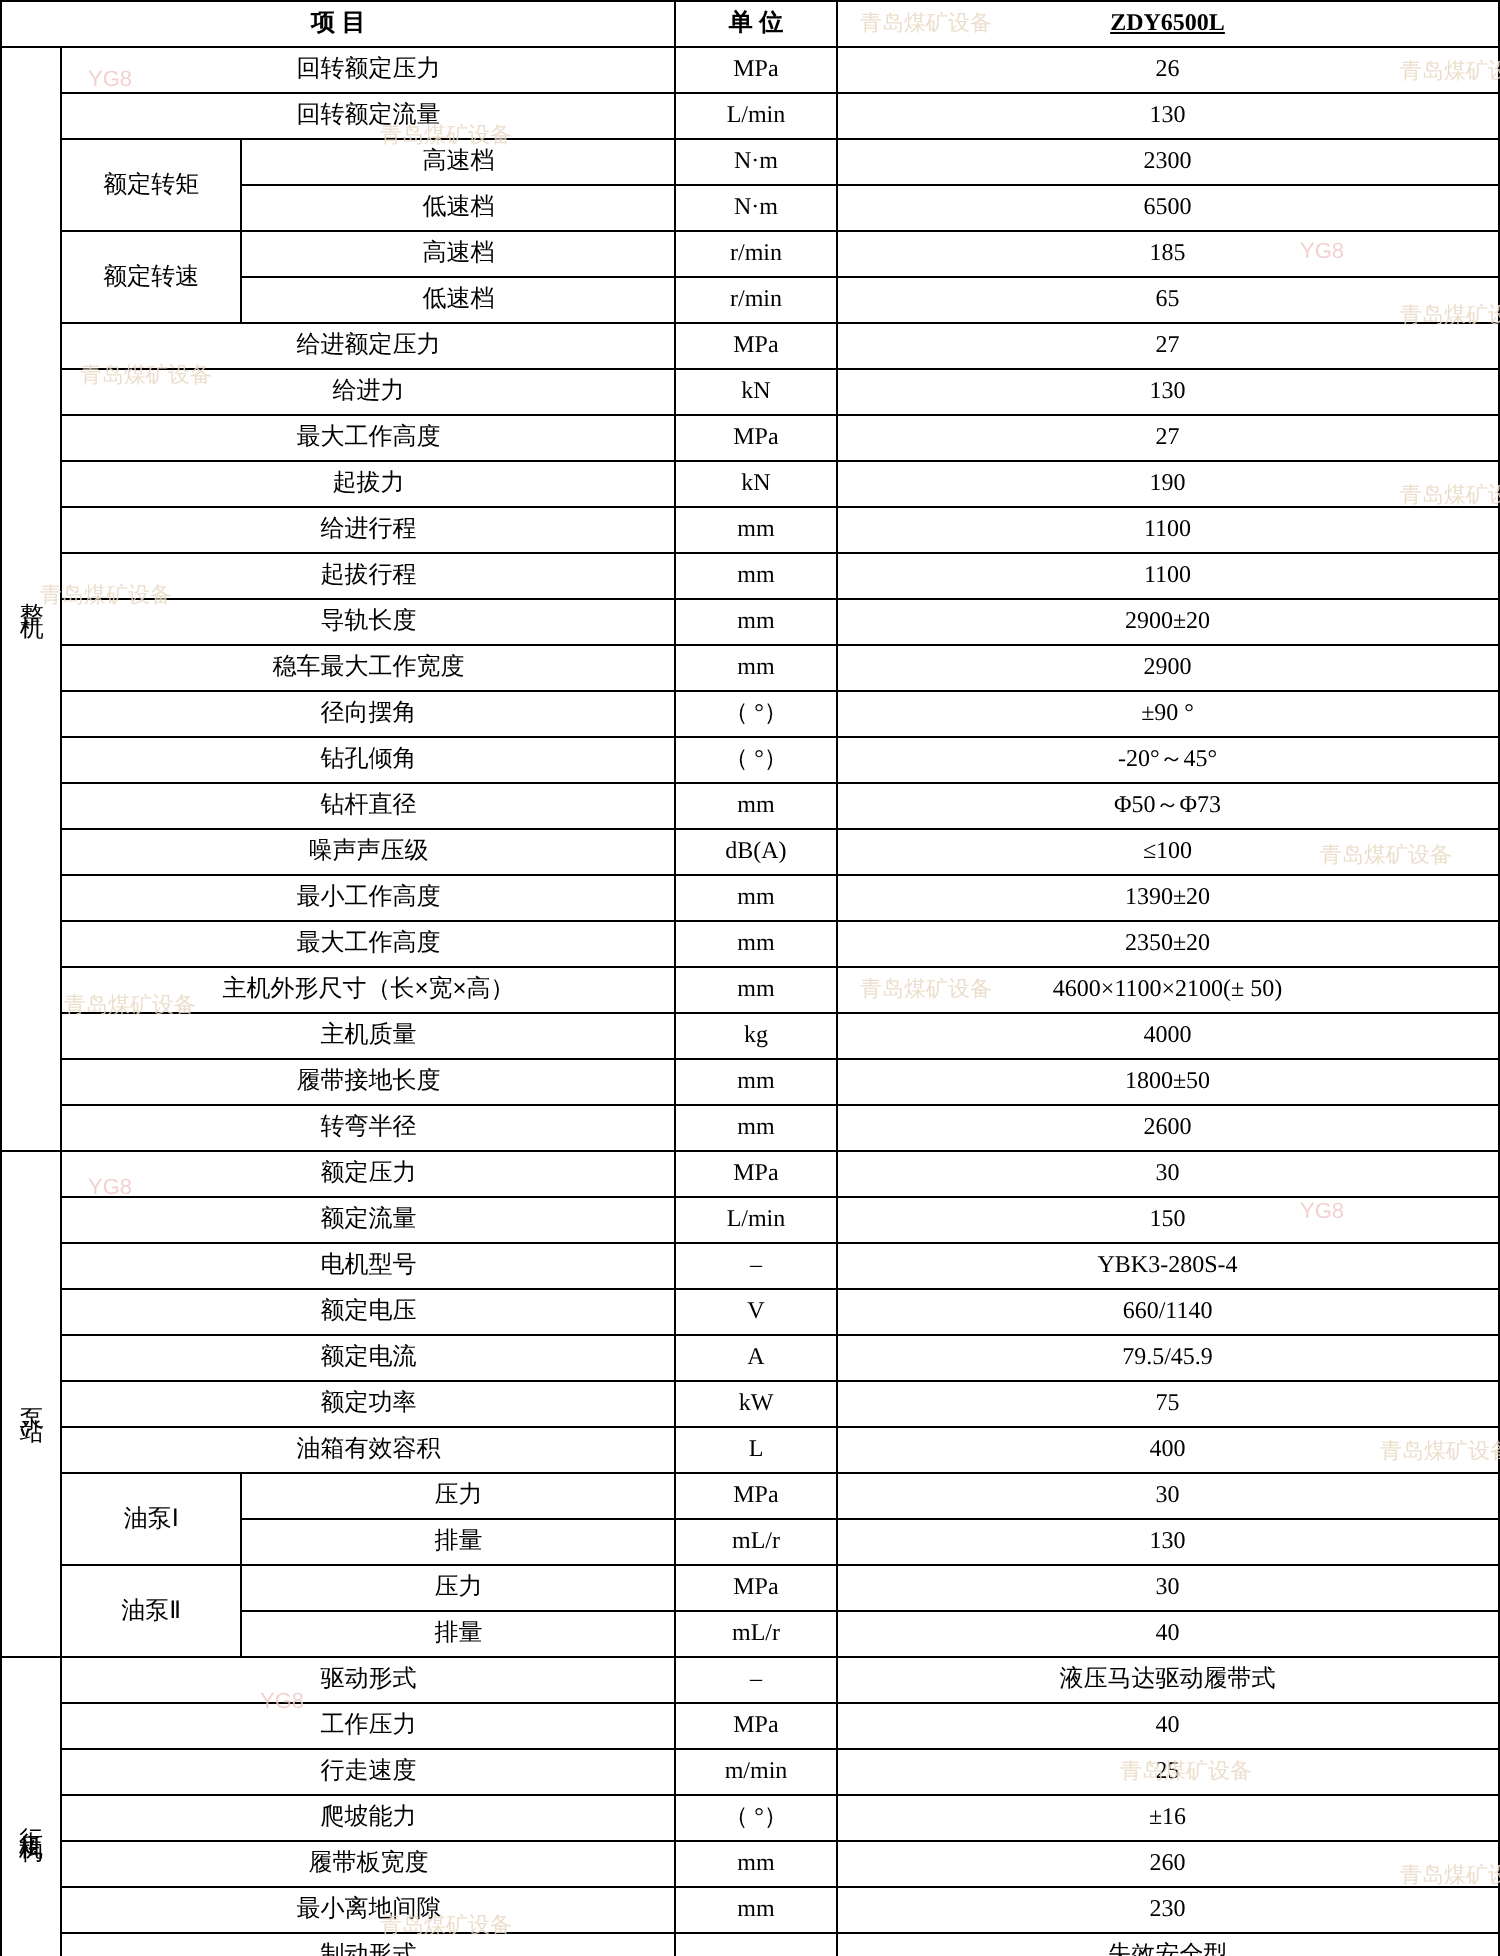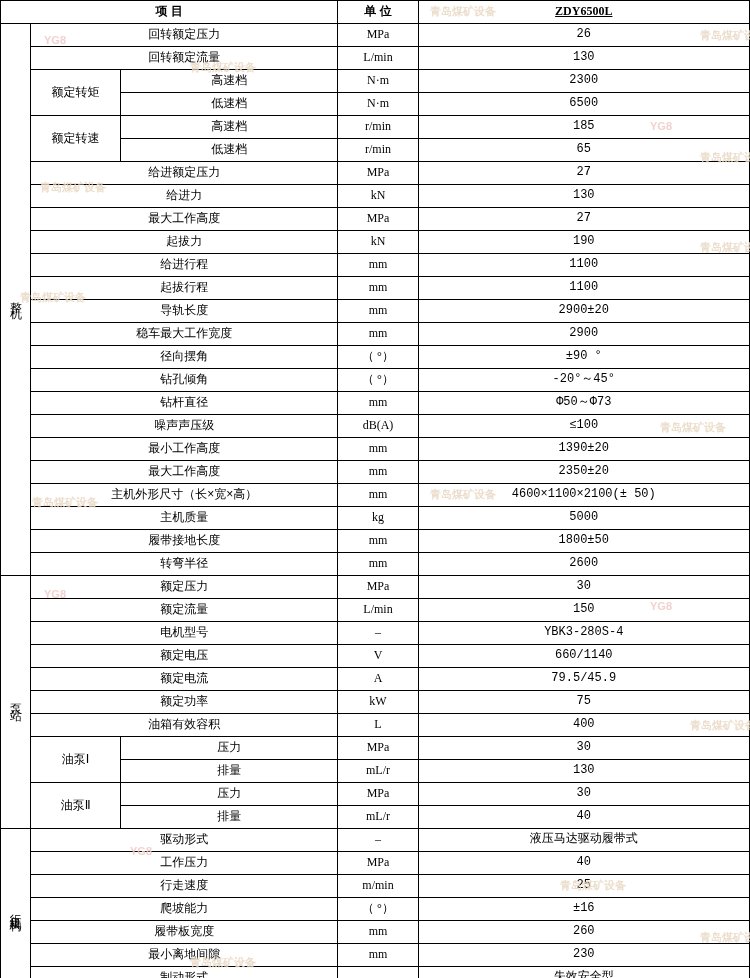--- a/index.html
+++ b/index.html
@@ -68,37 +68,37 @@
     text-orientation: upright;
     display: inline-block;
     line-height: 1.5;
     letter-spacing: 2px;
   }
   .unit {
     font-family: "Liberation Serif", "DejaVu Serif", serif;
     font-size: 12px;
   }
   .val {
-    font-family: Liberation Mono, monospace;
+    font-family: Liberation Serif, serif;
     font-size: 12.5px;
   }
   .item {
     font-size: 12.5px;
   }
   .sub-label {
     font-size: 12.5px;
   }
 
   
   .wm {
     position: absolute;
     font-size: 11px;
     color: #e9d9c4;
     opacity: 0.85;
-    font-weight: bold;
+    font-weight: normal;
     pointer-events: none;
     white-space: nowrap;
   }
   .wm.red { color: #f0c9c9; }
 </style>
 </head>
 <body>
 
 <div class="sheet">
   <table class="spec">
@@ -219,21 +219,21 @@
           <td class="val">2350±20</td>
         </tr>
         <tr>
           <td colspan="2" class="item">主机外形尺寸（长×宽×高）</td>
           <td class="unit">mm</td>
           <td class="val">4600×1100×2100(± 50)</td>
         </tr>
         <tr>
           <td colspan="2" class="item">主机质量</td>
           <td class="unit">kg</td>
-          <td class="val">5000</td>
+          <td class="val">4000</td>
         </tr>
         <tr>
           <td colspan="2" class="item">履带接地长度</td>
           <td class="unit">mm</td>
           <td class="val">1800±50</td>
         </tr>
         <tr>
           <td colspan="2" class="item">转弯半径</td>
           <td class="unit">mm</td>
           <td class="val">2600</td>

